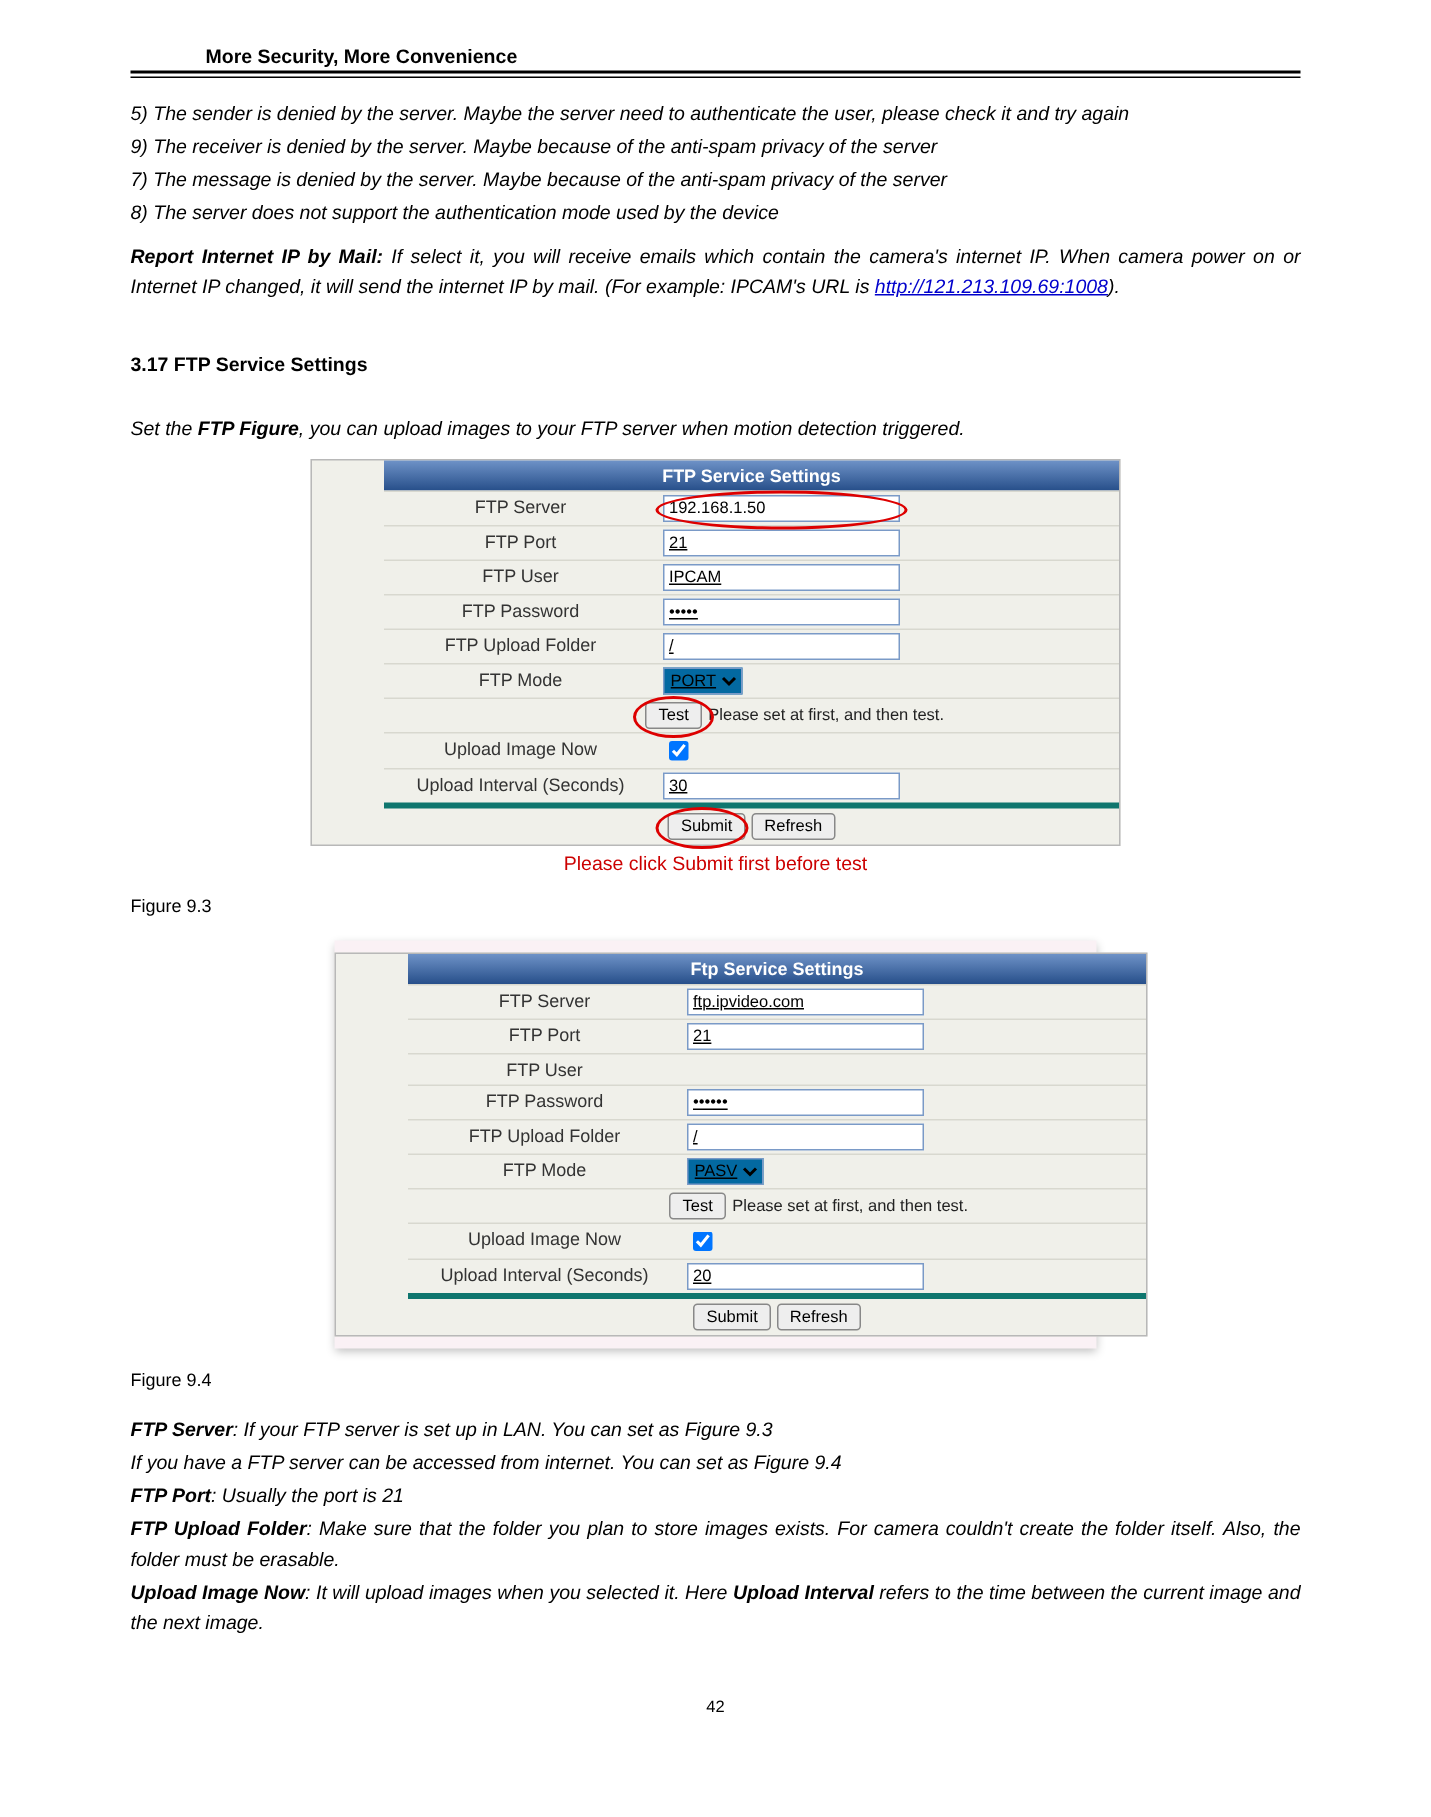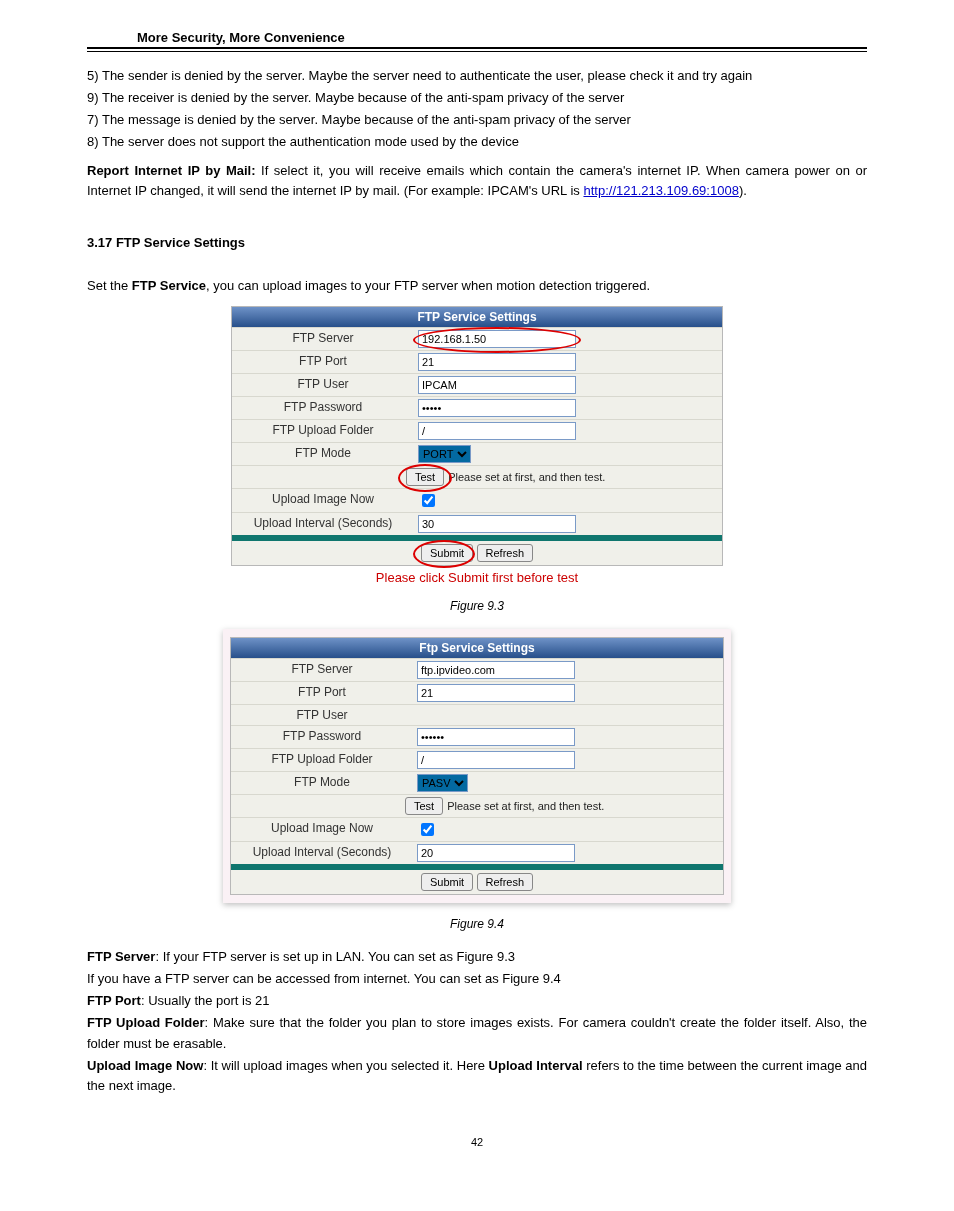--- a/index.html
+++ b/index.html
@@ -1,42 +1,42 @@
 <!DOCTYPE html>
 <html><head>
 <meta charset="utf-8">
 <style>
   body{margin:0;background:#fff;font-family:Arial,Helvetica,sans-serif;color:#000;font-size:13px;}
   .page{width:780px;margin:30px auto 64px auto;padding:0 20px;}
   .hdr-rule{border-top:2px solid #000;margin:2px 0 2px 0;}
   .hdr-rule2{border-top:1px solid #000;margin:0 0 14px 0;}
   .slogan{font-weight:700;font-size:13px;margin:0 0 2px 0;padding-left:50px;}
-  .para{line-height:1.55;text-align:justify;margin:8px 0;}
+  .para{line-height:1.55;text-align:justify;margin:8px 0;font-style:italic;}
   .inline-link{color:#0000cc;text-decoration:underline;}
   .b{font-weight:700;}
   .section-title{font-weight:700;margin:34px 0 26px 0;}
   .fig-wrap{margin:10px auto;text-align:center;}
-  .panel{width:490px;margin:0 auto;border:1px solid #b8b8b8;background:#f0f0ea;font-size:12px;}
+  .panel{width:490px;margin:0 auto;border:1px solid #b8b8b8;background:#f0f0ea;font-size:12px;padding-left:48px;}
   .panel-title{background:#3b67a6;background:linear-gradient(#6e92c7,#274f8a);color:#fff;font-weight:700;text-align:center;padding:3px 0;font-size:12px;}
   .row{display:flex;border-top:1px solid #d8d8cf;}
   .row:first-of-type{border-top:none;}
   .cell-l{width:170px;padding:3px 6px;color:#333;}
-  .cell-r{flex:1;padding:2px 4px;display:flex;align-items:center;gap:4px;}
+  .cell-r{flex:1;padding:2px 4px;display:flex;align-items:center;gap:4px;text-decoration:underline;}
   .txtin{border:1px solid #7a9ac7;background:#fff;width:150px;height:16px;font-size:11px;padding:0 3px;}
   .selin{border:1px solid #7a9ac7;background:#0369a1;font-size:11px;height:18px;}
   .test-note{font-size:11px;color:#222;}
   .test-row{padding:2px 4px 2px 174px;display:flex;align-items:center;gap:4px;border-top:1px solid #d8d8cf;}
-  .btnrow{text-align:center;padding:3px 0;border-top:6px solid #0f766e;}
+  .btnrow{text-align:center;padding:3px 0;border-top:4px solid #0f766e;}
   .btn{border:1px solid #888;background:#eee;font-size:11px;padding:0 8px;height:18px;border-radius:3px;}
   .ck{width:13px;height:13px;}
   .red-ellipse{position:relative;display:inline-block;}
   .red-ellipse .ring{position:absolute;border:2px solid #d00;border-radius:50%;}
   .ring-server{left:-5px;top:-3px;width:164px;height:22px;}
   .red-note{color:#c00;font-size:13px;text-align:center;margin-top:4px;}
-  .fig-label{text-align:center;font-size:12px;margin:14px 0 16px 0;font-style:italic;}
+  .fig-label{font-size:12px;margin:14px 0 16px 0;}
   .pagenum{text-align:center;font-size:11px;margin-top:40px;color:#000;}
   .panel-shadow{box-shadow:0 2px 6px rgba(0,0,0,.25);width:508px;margin:0 auto;padding:8px 0;background:#faf1f5;}
   .panel-shadow .panel{width:492px;}
 </style>
 </head>
 <body>
 
 <div class="page">
 
   <div class="slogan">More Security, More Convenience</div>
@@ -48,21 +48,21 @@
   <div class="para" style="margin-top:-6px">7) The message is denied by the server. Maybe because of the anti-spam privacy of the server</div>
   <div class="para" style="margin-top:-6px">8) The server does not support the authentication mode used by the device</div>
 
   <div class="para">
     <span class="b">Report Internet IP by Mail:</span><span> If select it, you will receive emails which contain the camera's internet IP. When camera power on or Internet IP changed, it will send the internet IP by mail. (For example: IPCAM's URL is </span><a class="inline-link">http://121.213.109.69:1008</a><span>).</span>
   </div>
 
   <div class="section-title">3.17 FTP Service Settings</div>
 
   <div class="para">
-    <span>Set the </span><span class="b">FTP Service</span><span>, you can upload images to your FTP server when motion detection triggered.</span>
+    <span>Set the </span><span class="b">FTP Figure</span><span>, you can upload images to your FTP server when motion detection triggered.</span>
   </div>
 
   <div class="fig-wrap">
     <div class="panel">
       <div class="panel-title">FTP Service Settings</div>
       <div class="row">
         <div class="cell-l">FTP Server</div>
         <div class="cell-r">
           <span class="red-ellipse">
             <input class="txtin" value="192.168.1.50" style="">

